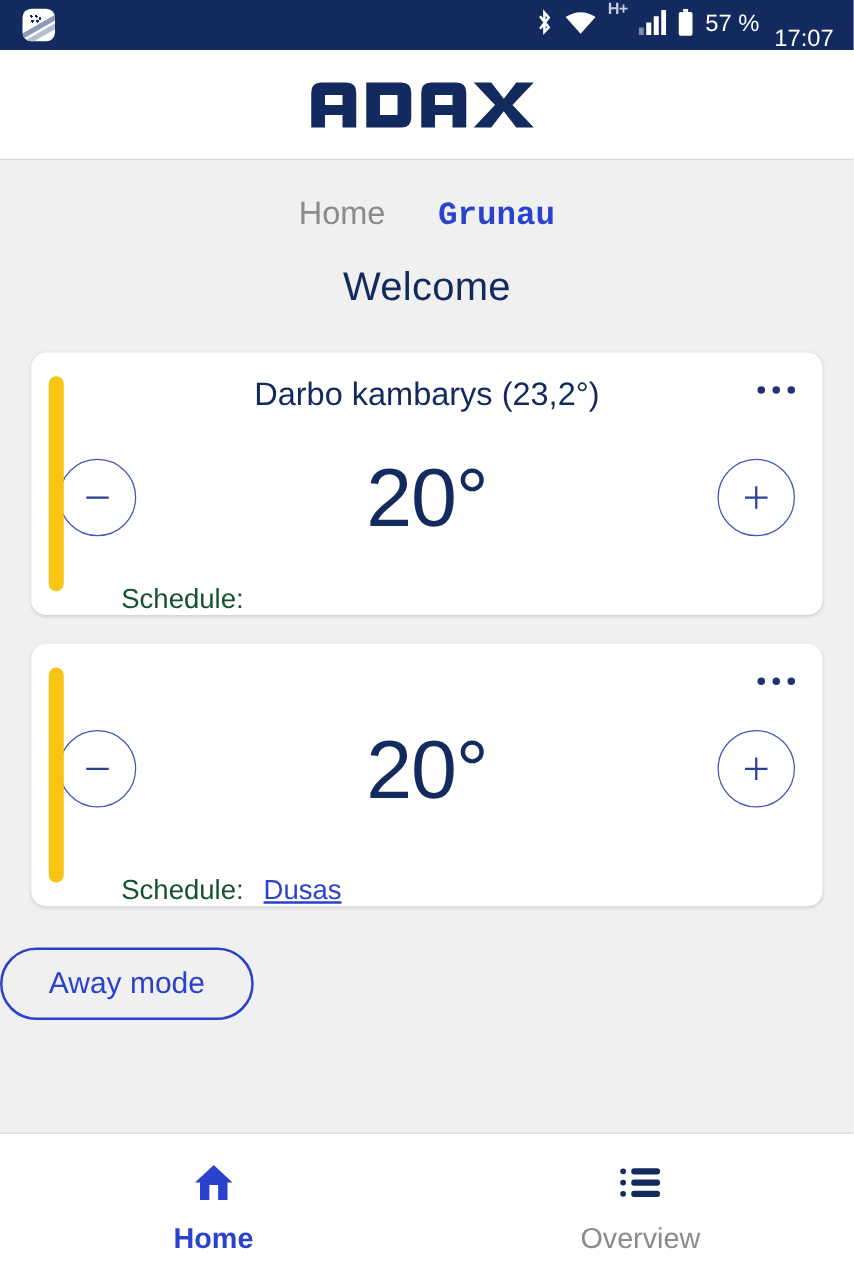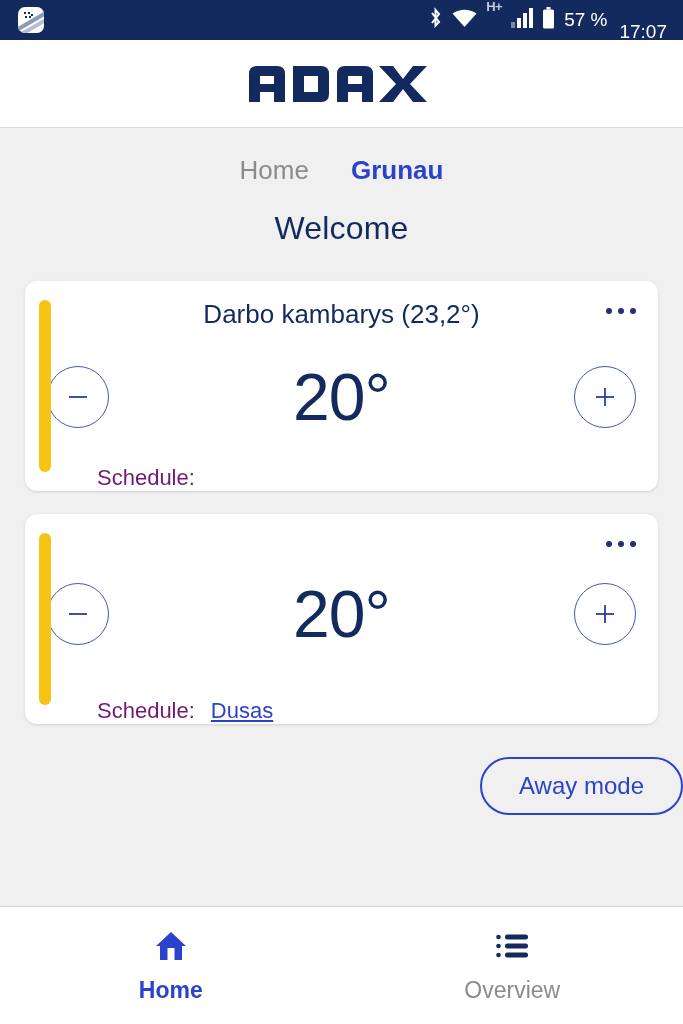--- a/index.html
+++ b/index.html
@@ -56,21 +56,21 @@
     flex:1 1 auto; background:#f0f0f0;
     display:flex; flex-direction:column; align-items:center;
     overflow:hidden;
   }
 
   .breadcrumb {
     margin-top:27px; display:flex; align-items:baseline; gap:42px;
     font-size:26px;
   }
   .crumb-inactive { color:#8b8b8b; }
-  .crumb-active { color:#2b43cc; font-weight:bold; }
+  .crumb-active { color:#2b43cc; font-weight:bold;font-family:Liberation Mono, monospace; }
 
   .welcome {
     margin-top:24px; font-size:32px; color:#132a5e; letter-spacing:0.2px;
   }
 
   .cards { width:100%; padding:0 25px; margin-top:34px; display:flex; flex-direction:column; gap:23px; }
 
   .card {
     position:relative; background:#ffffff; border-radius:12px;
     box-shadow:0 1px 3px rgba(0,0,0,0.13);
@@ -95,24 +95,24 @@
     border:1.6px solid #4257b8; display:flex; align-items:center; justify-content:center;
     background:transparent;
   }
   .stepper svg { display:block; }
   .temp {
     flex:1; text-align:center; font-size:66px; color:#132a5e;
     line-height:1; letter-spacing:-1px;
   }
 
   .card-foot { display:flex; align-items:baseline; gap:16px; padding-left:50px; }
-  .sched-label { font-size:22px; color:#701a75; }
+  .sched-label { font-size:22px; color:#14532d; }
   .sched-link { font-size:22px; color:#2b43cc; text-decoration:underline; }
 
-  .away-wrap { margin-top:33px; display:flex; justify-content:flex-end; width:100%; }
+  .away-wrap { margin-top:33px; display:flex; justify-content:flex-start; width:100%; }
   .away-btn {
     border:2px solid #2b43cc; border-radius:30px; background:transparent;
     color:#2b43cc; font-size:24px; padding:13px 37px;
     font-family:"Liberation Sans", sans-serif;
   }
 
   
   .bottomnav {
     flex:0 0 118px; background:#ffffff; border-top:1px solid #d6d6d6;
     display:flex; align-items:flex-start; padding-top:22px;

